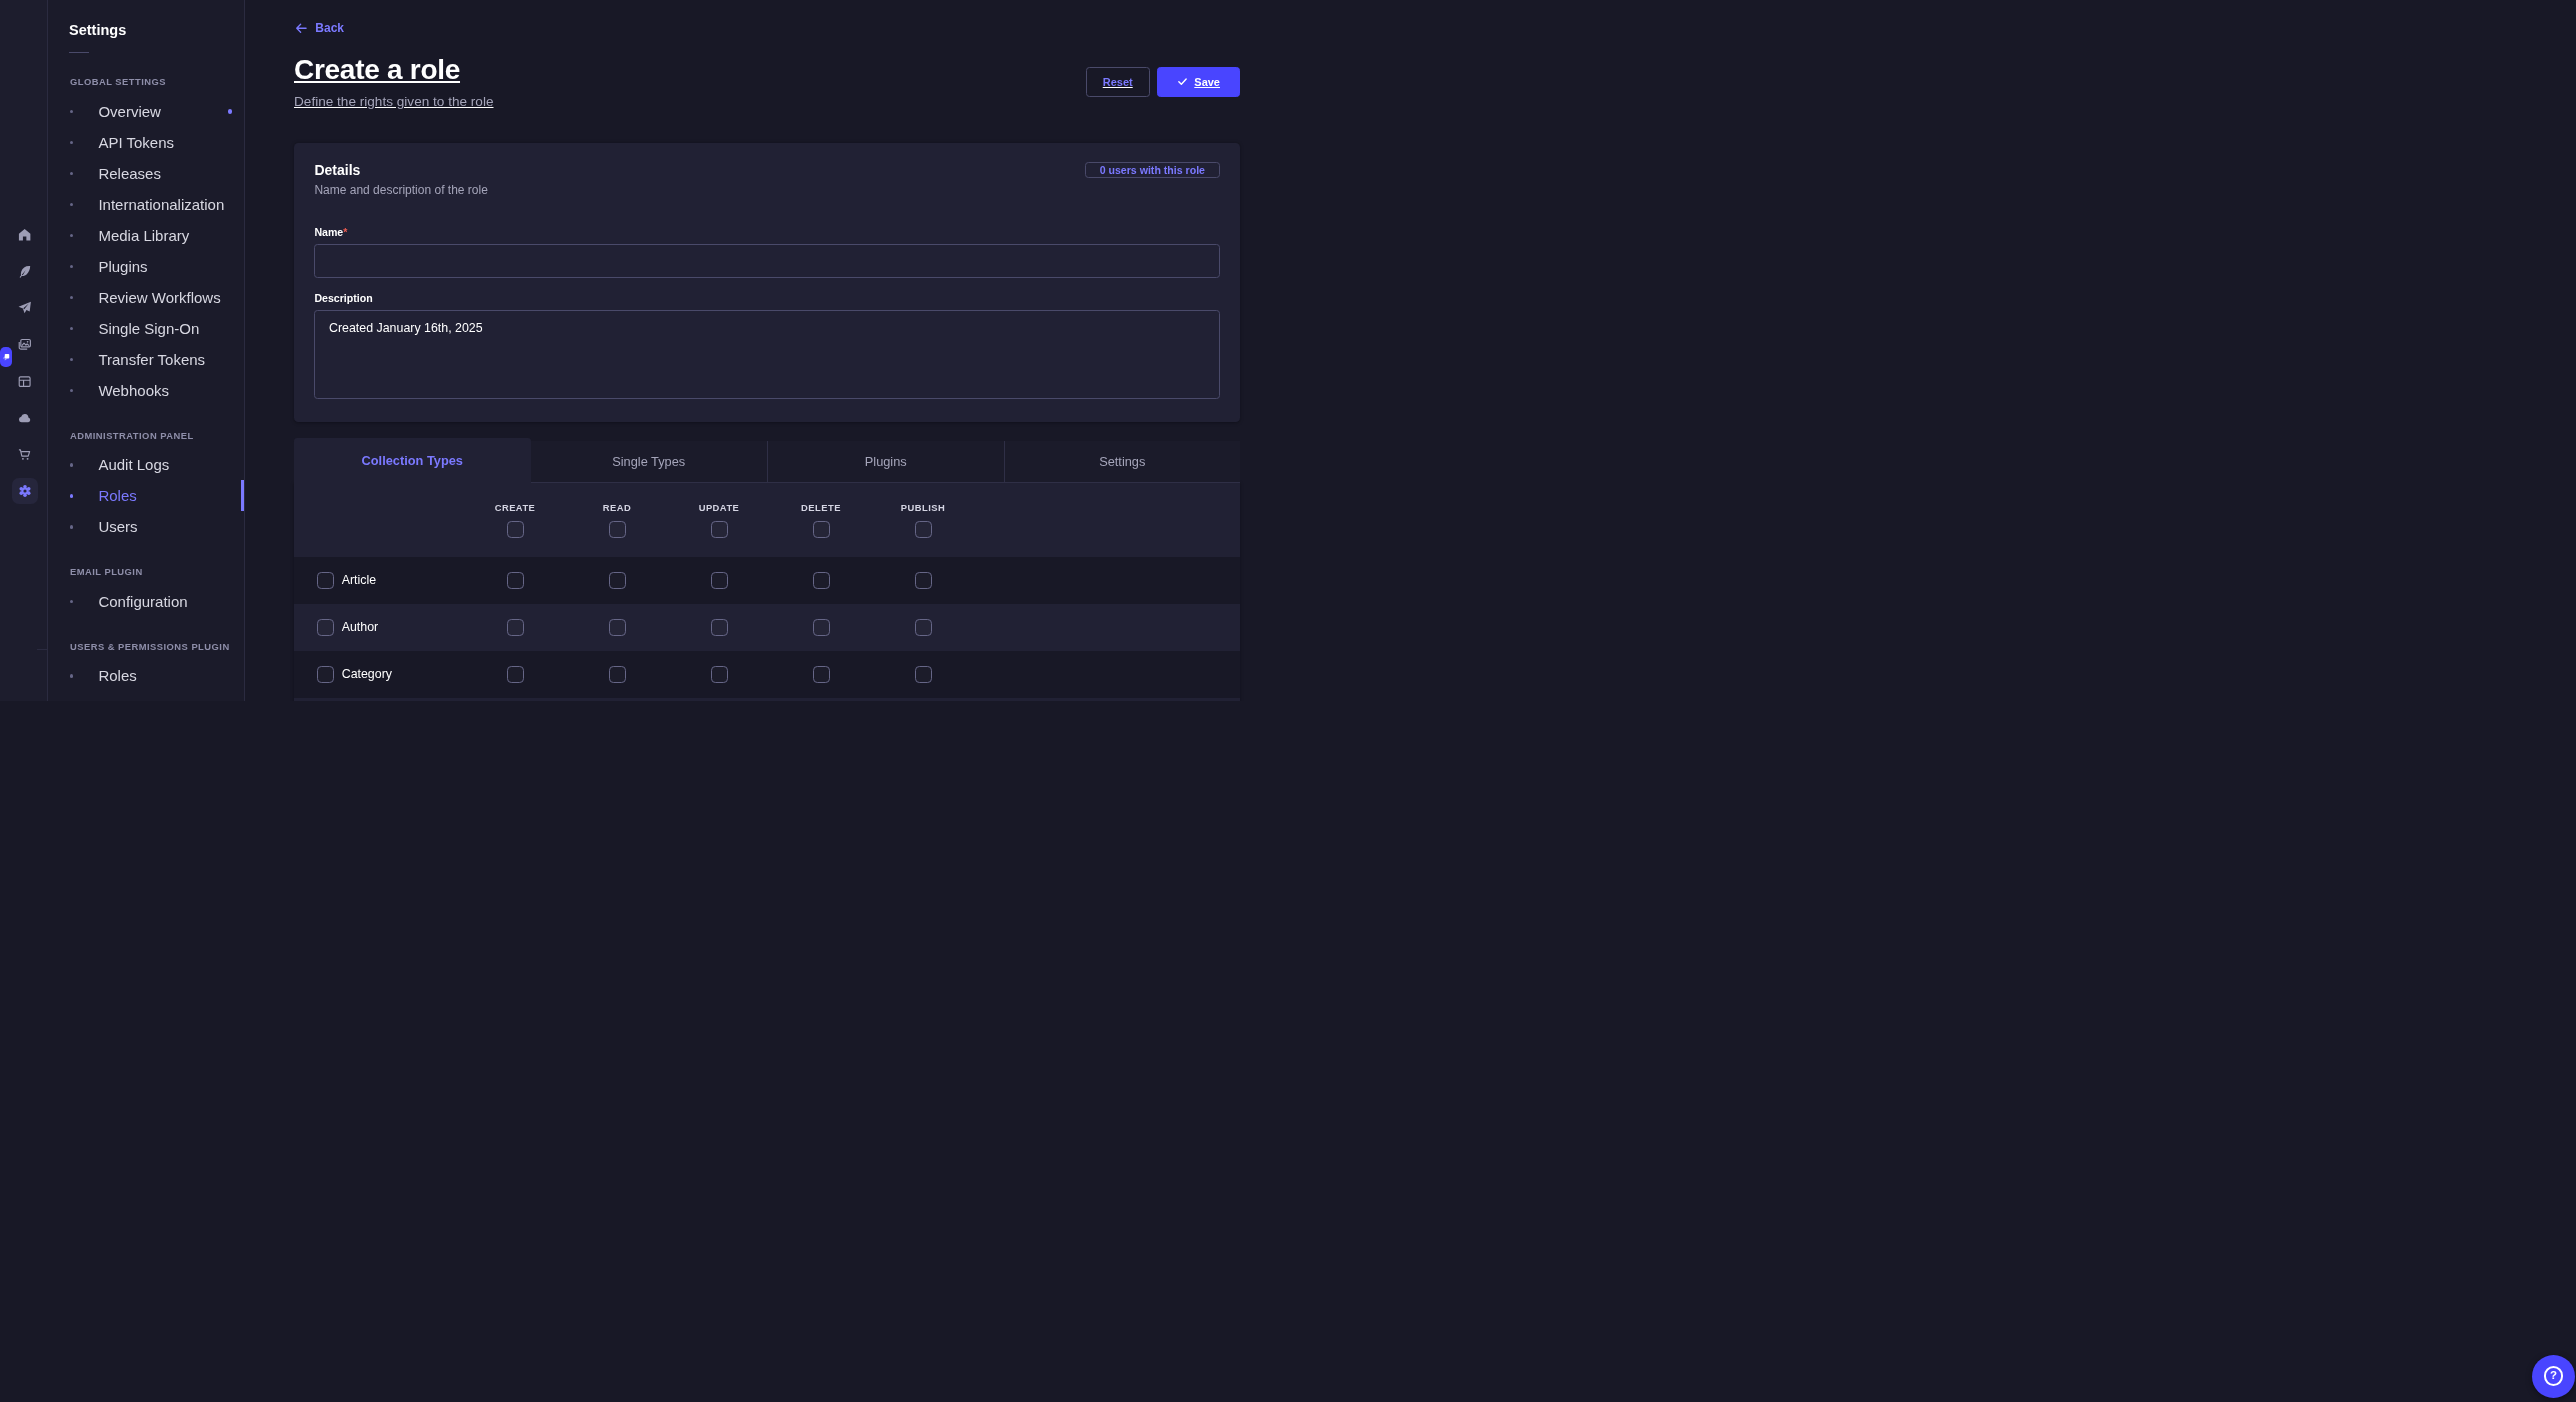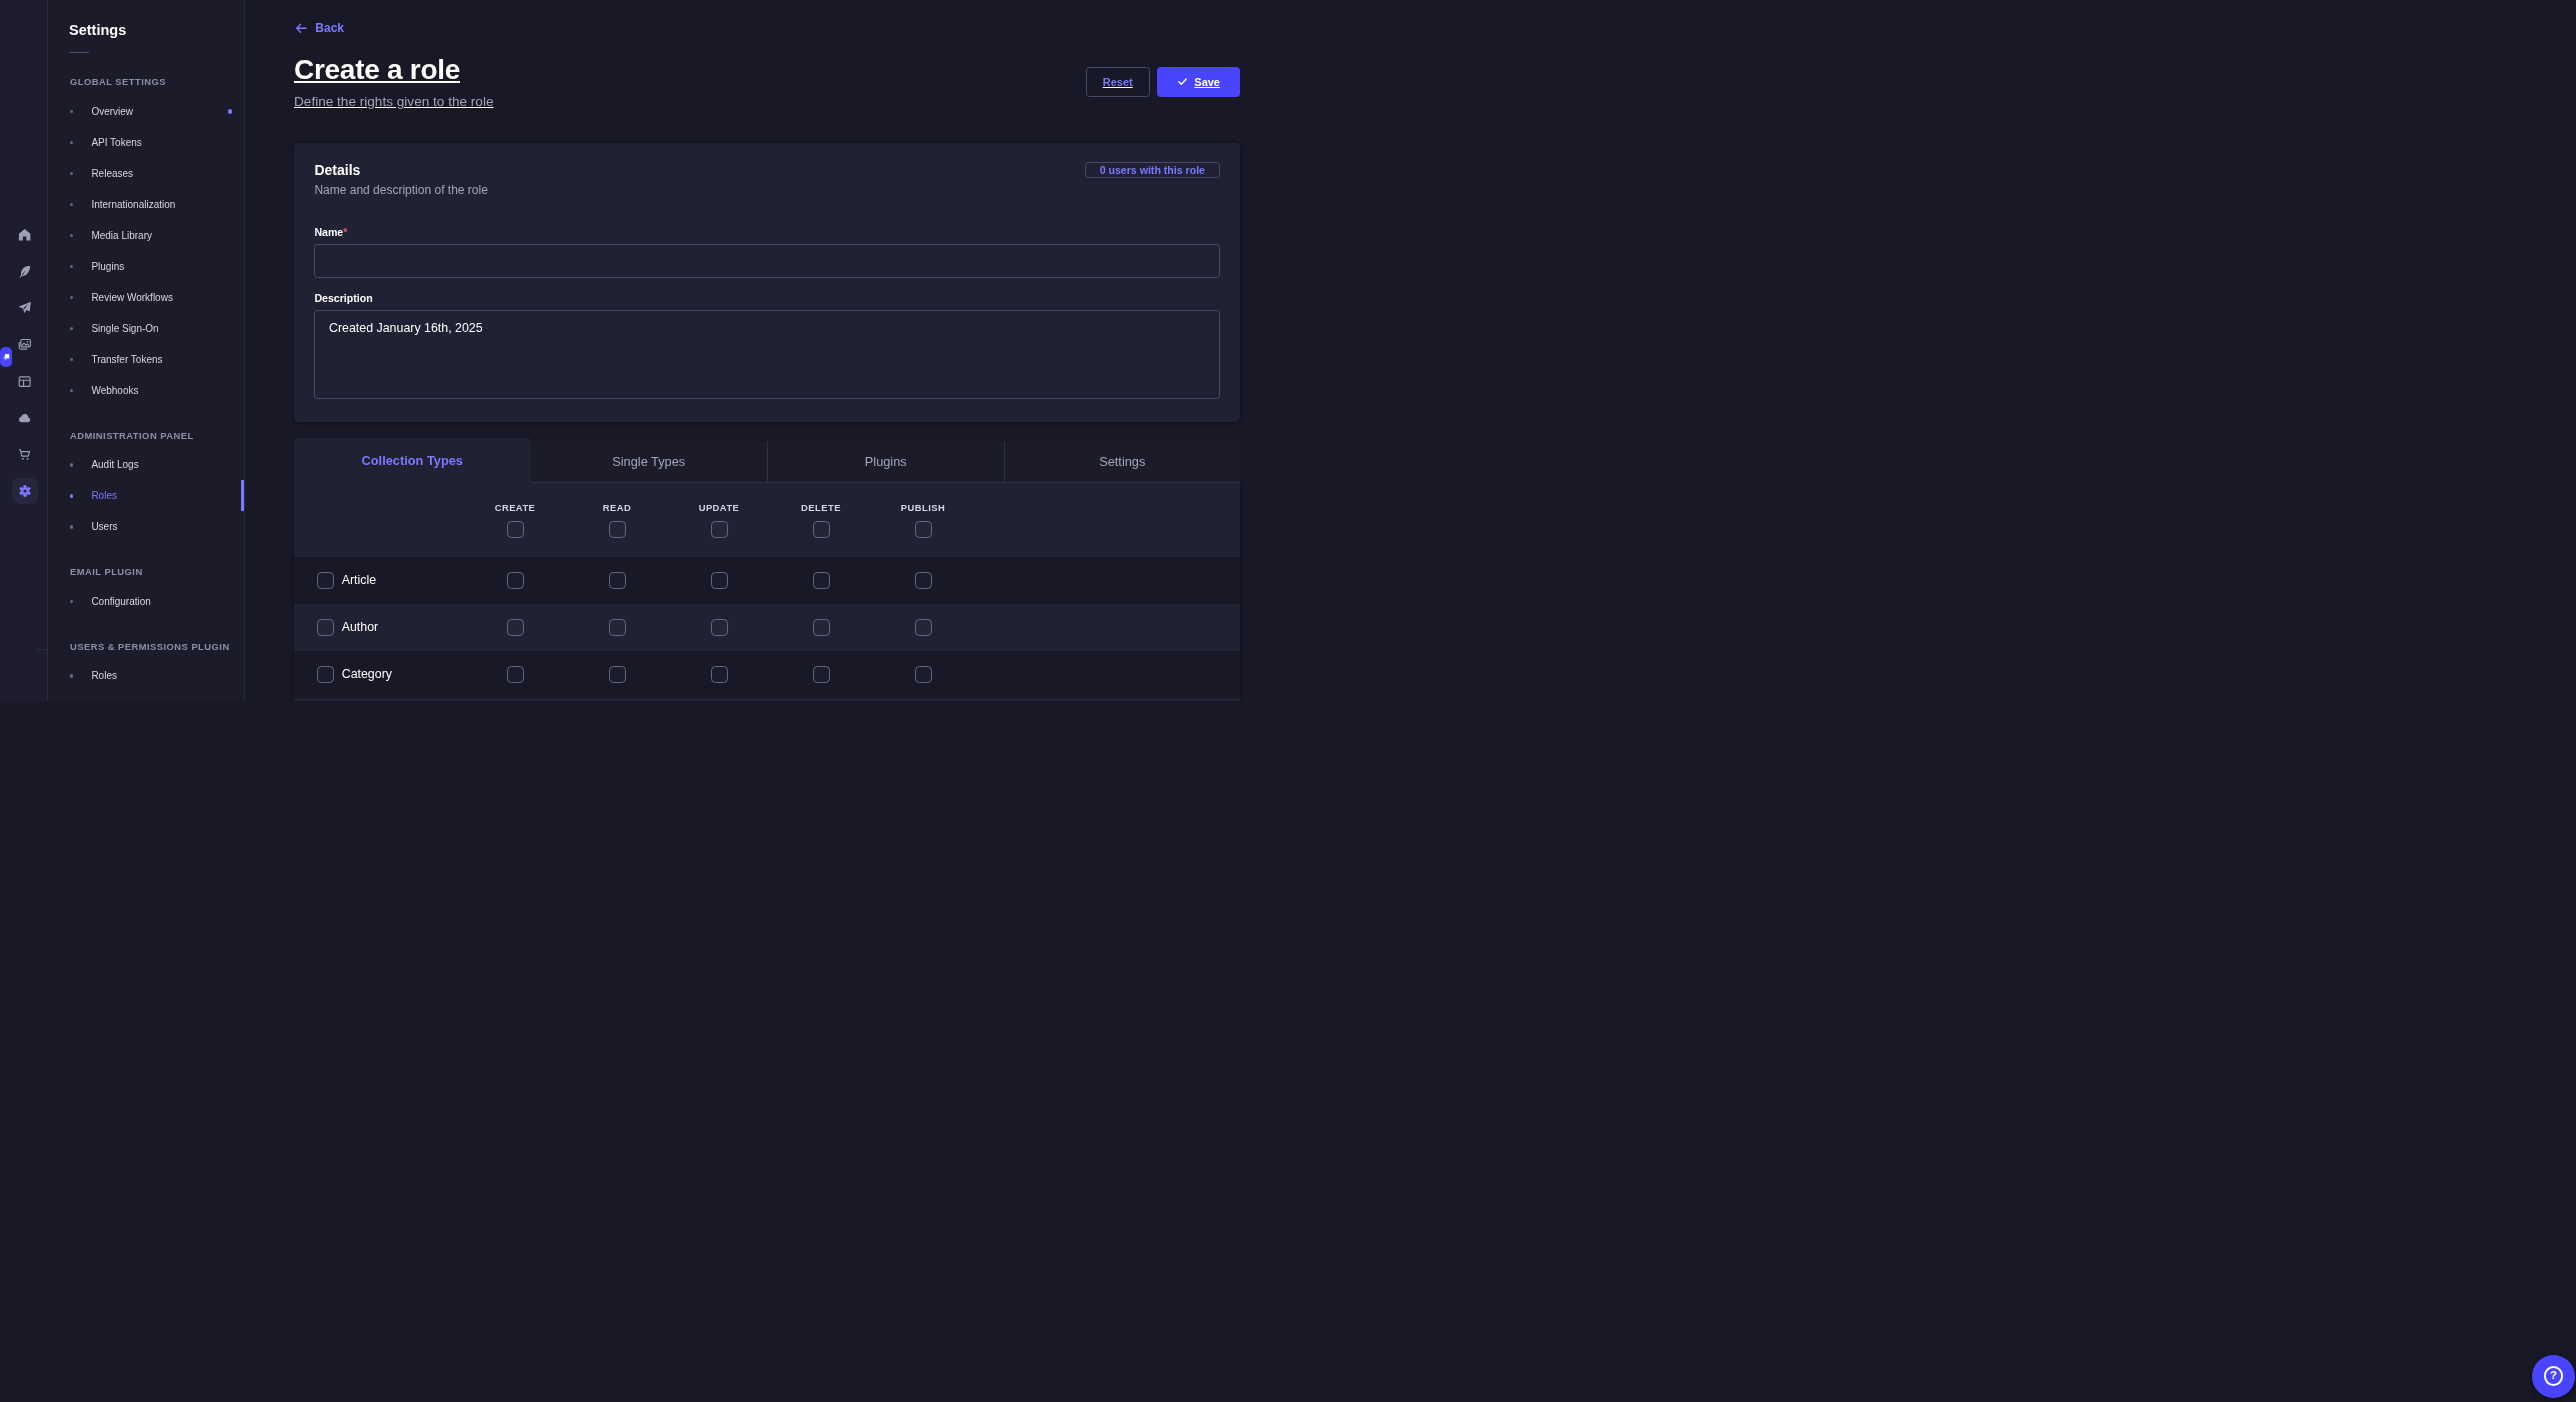--- a/index.html
+++ b/index.html
@@ -36,21 +36,21 @@
   .rail-bottom{margin-top:auto;width:100%;display:flex;flex-direction:column;align-items:center;}
   .avatar{width:27px;height:27px;border-radius:50%;background:#8e8aff;color:#181826;font-size:11px;font-weight:700;
     display:grid;place-items:center;margin:11px 0 12.8px;cursor:pointer;letter-spacing:.02em;}
 
   
   .settings-nav{width:197px;flex:0 0 197px;background:var(--nav-bg);border-right:0.9px solid var(--border);
     padding-top:22px;overflow:hidden;position:relative;}
   .nav-title{margin-left:21px;font-size:14.5px;font-weight:700;}
   .title-divider{width:20.4px;height:0.9px;background:var(--input-border);margin:13.6px 0 0 21px;}
   .section-label{margin:24px 12px 8.5px 22px;font-size:9.4px;font-weight:700;letter-spacing:.05em;color:var(--section);}
-  .nav-item{height:31px;display:flex;align-items:center;gap:18px;padding-left:22px;font-size:10px;color:var(--text-soft);cursor:pointer;position:relative;}
+  .nav-item{height:31px;display:flex;align-items:center;gap:25px;padding-left:22px;font-size:15px;color:var(--text-soft);cursor:pointer;position:relative;}
   .bullet{width:3.4px;height:3.4px;border-radius:50%;background:var(--cb-border);flex:0 0 3.4px;}
   .nav-item.active{color:var(--accent-light);}
   .nav-item.active .bullet{background:var(--accent-light);}
   .nav-item.active::after{content:'';position:absolute;right:0;top:0;width:2.6px;height:31px;background:var(--accent-light);}
   .notif-dot{width:4.3px;height:4.3px;border-radius:50%;background:var(--accent-light);margin-left:auto;margin-right:12px;}
 
   
   main{flex:1;padding:21px 48px 0 49px;min-width:0;}
   .back-link{display:inline-flex;align-items:center;gap:6.8px;color:var(--accent-light);font-size:12px;font-weight:600;cursor:pointer;text-decoration:none;background:none;border:none;}
   .page-head{display:flex;justify-content:space-between;align-items:center;margin-top:15.3px;text-decoration:underline;}

